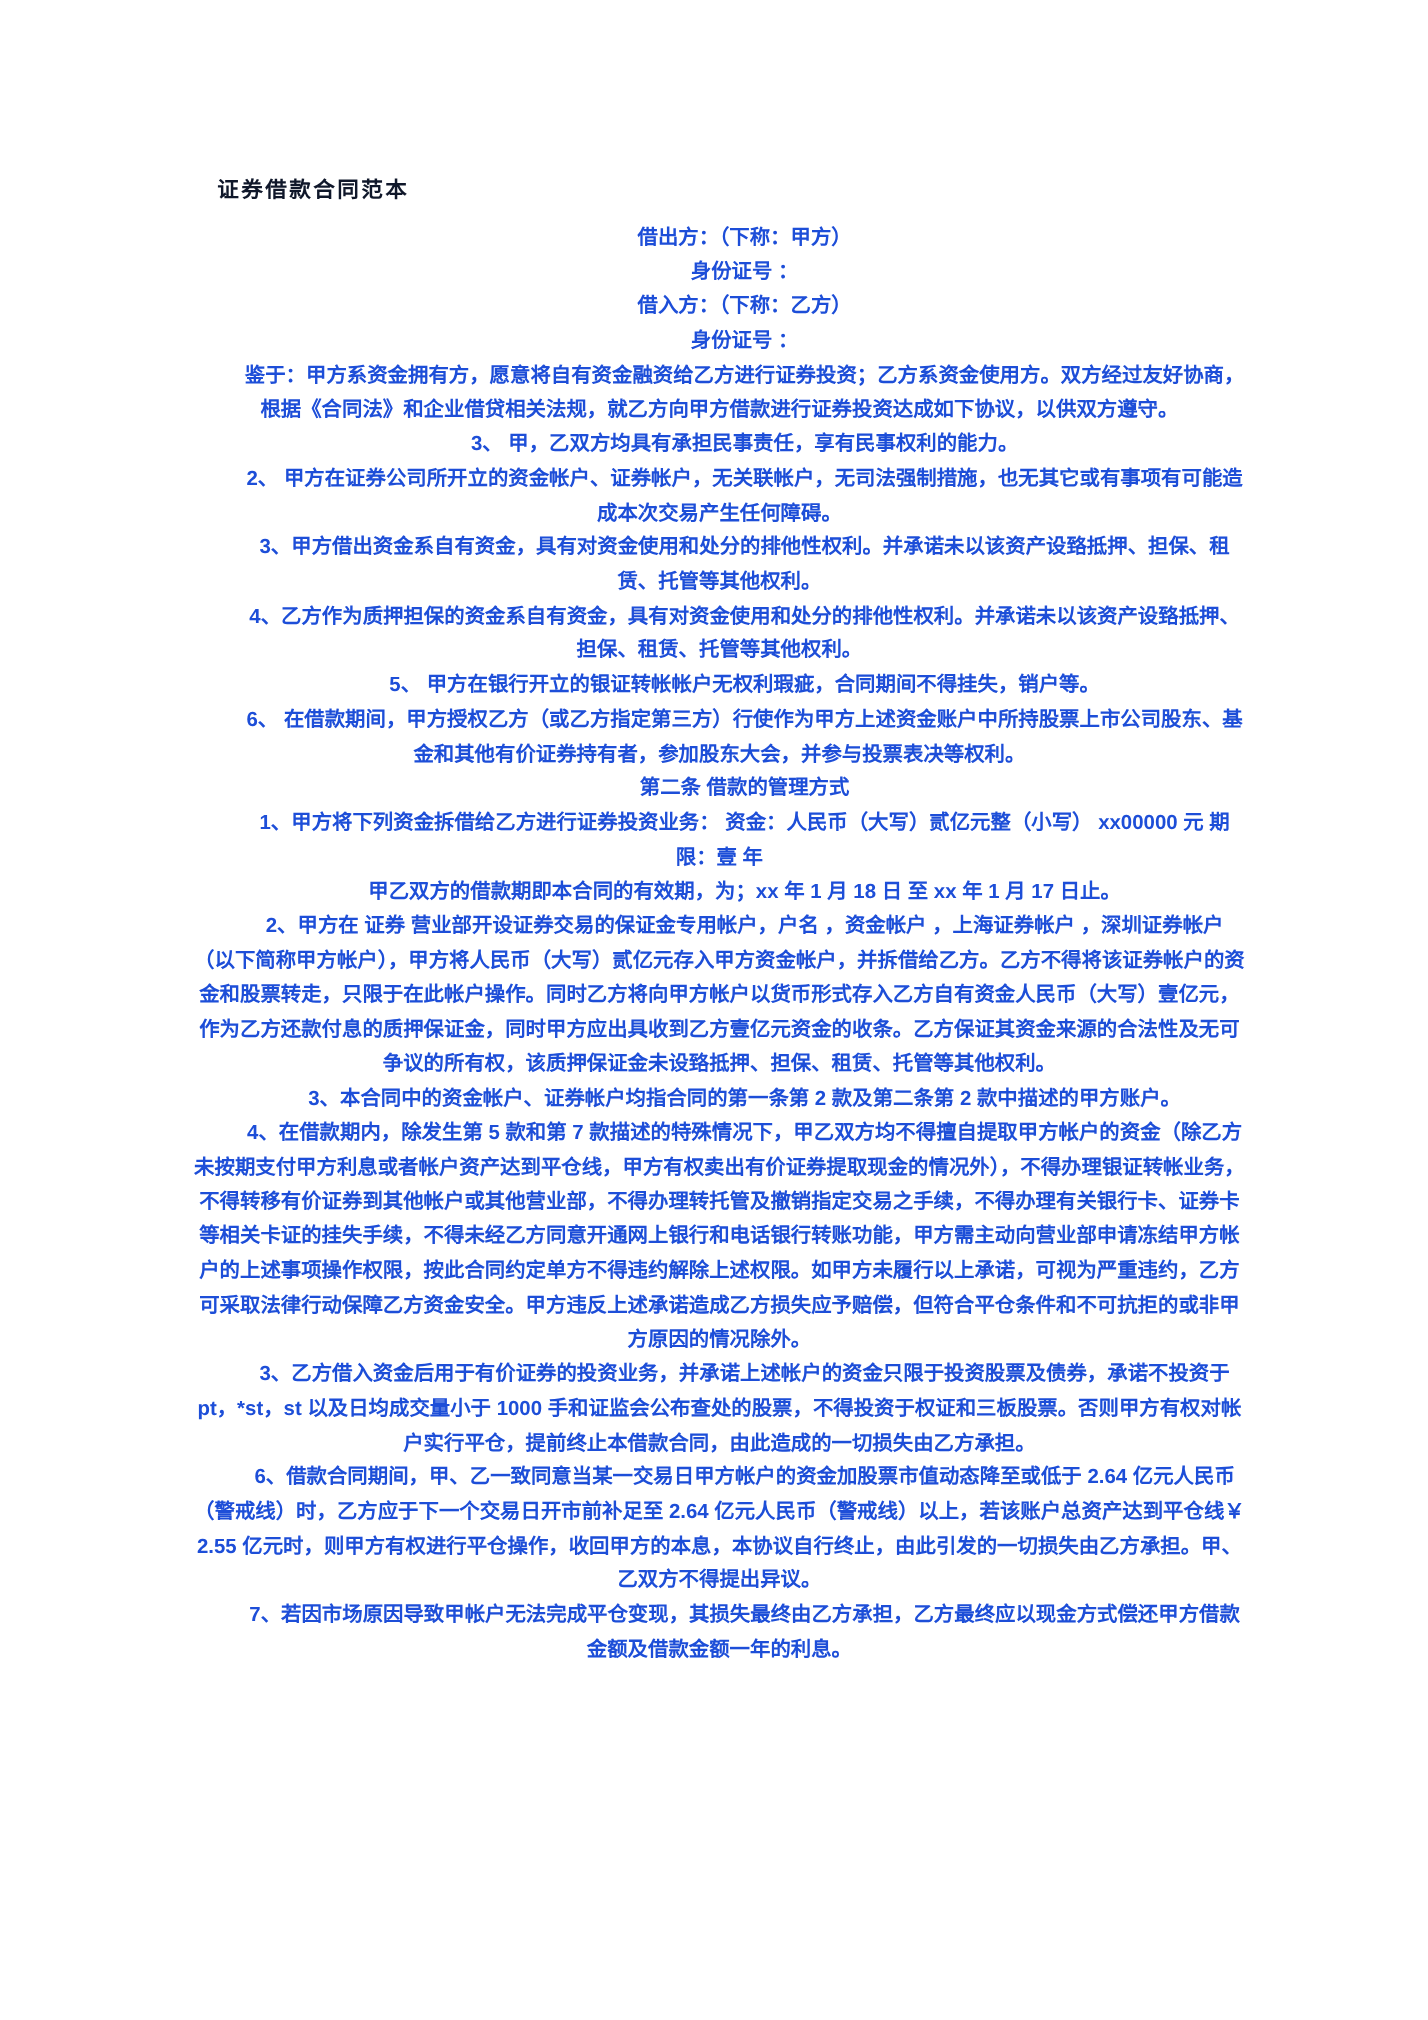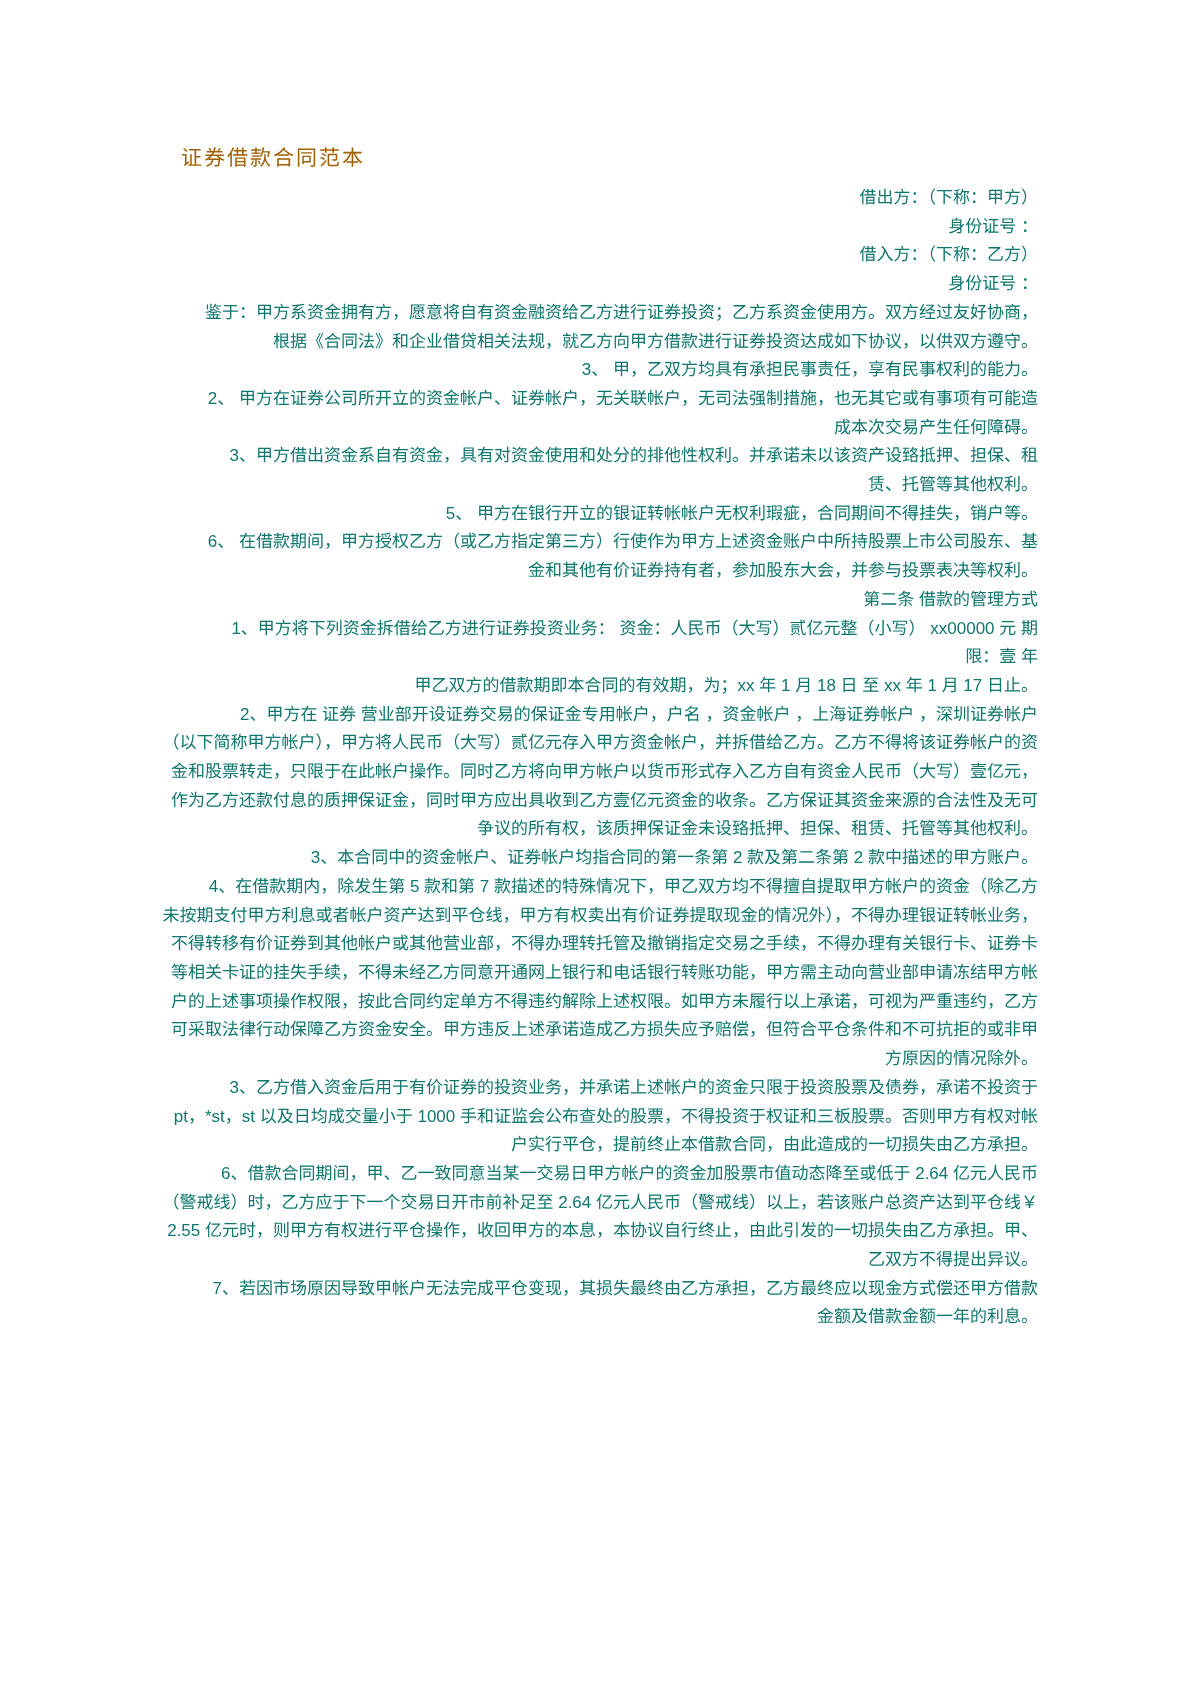--- a/index.html
+++ b/index.html
@@ -13,55 +13,57 @@
     height: 1683px;
     margin: 0 auto;
     background: #ffffff;
     box-sizing: border-box;
     padding: 140px 152px 0 161px;
     overflow: hidden;
   }
   .doc-title {
     margin: 0 0 8px 20px;
     font-family: "Liberation Serif", "DejaVu Serif", serif;
-    font-size: 21px;
-    font-weight: 400;
+    font-size: 18px;
+    font-weight: 700;
     letter-spacing: 2px;
     line-height: 36px;
-    color: #a16207;
+    color: #0f172a;
   }
   .doc-body {
     width: 877px;
   }
   .para {
     margin: 0;
     padding: 0;
     font-family: "Liberation Sans", "DejaVu Sans", sans-serif;
     font-size: 17px;
     line-height: 28.7px;
-    color: #0f766e;
-    text-align: right;
+    color: #1d4ed8;
+    text-align: center;
     text-indent: 42px;
     word-break: normal;
+    font-weight: bold;
   }
 </style>
 </head>
 <body>
 
 <div class="page">
   <h1 class="doc-title">证券借款合同范本</h1>
   <div class="doc-body">
       <p class="para">借出方：（下称：甲方）</p>
       <p class="para">身份证号 ：</p>
       <p class="para">借入方：（下称：乙方）</p>
       <p class="para">身份证号 ：</p>
       <p class="para">鉴于：甲方系资金拥有方，愿意将自有资金融资给乙方进行证券投资；乙方系资金使用方。双方经过友好协商，根据《合同法》和企业借贷相关法规，就乙方向甲方借款进行证券投资达成如下协议，以供双方遵守。</p>
       <p class="para">3、 甲，乙双方均具有承担民事责任，享有民事权利的能力。</p>
       <p class="para">2、 甲方在证券公司所开立的资金帐户、证券帐户，无关联帐户，无司法强制措施，也无其它或有事项有可能造成本次交易产生任何障碍。</p>
       <p class="para">3、甲方借出资金系自有资金，具有对资金使用和处分的排他性权利。并承诺未以该资产设臵抵押、担保、租赁、托管等其他权利。</p>
+      <p class="para">4、乙方作为质押担保的资金系自有资金，具有对资金使用和处分的排他性权利。并承诺未以该资产设臵抵押、担保、租赁、托管等其他权利。</p>
       <p class="para">5、 甲方在银行开立的银证转帐帐户无权利瑕疵，合同期间不得挂失，销户等。</p>
       <p class="para">6、 在借款期间，甲方授权乙方（或乙方指定第三方）行使作为甲方上述资金账户中所持股票上市公司股东、基金和其他有价证券持有者，参加股东大会，并参与投票表决等权利。</p>
       <p class="para">第二条 借款的管理方式</p>
       <p class="para">1、甲方将下列资金拆借给乙方进行证券投资业务： 资金：人民币（大写）贰亿元整（小写） xx00000 元 期限：壹 年</p>
       <p class="para">甲乙双方的借款期即本合同的有效期，为；xx 年 1 月 18 日 至 xx 年 1 月 17 日止。</p>
       <p class="para">2、甲方在 证券 营业部开设证券交易的保证金专用帐户，户名 ，资金帐户 ，上海证券帐户 ，深圳证券帐户 （以下简称甲方帐户），甲方将人民币（大写）贰亿元存入甲方资金帐户，并拆借给乙方。乙方不得将该证券帐户的资金和股票转走，只限于在此帐户操作。同时乙方将向甲方帐户以货币形式存入乙方自有资金人民币（大写）壹亿元，作为乙方还款付息的质押保证金，同时甲方应出具收到乙方壹亿元资金的收条。乙方保证其资金来源的合法性及无可争议的所有权，该质押保证金未设臵抵押、担保、租赁、托管等其他权利。</p>
       <p class="para">3、本合同中的资金帐户、证券帐户均指合同的第一条第 2 款及第二条第 2 款中描述的甲方账户。</p>
       <p class="para">4、在借款期内，除发生第 5 款和第 7 款描述的特殊情况下，甲乙双方均不得擅自提取甲方帐户的资金（除乙方未按期支付甲方利息或者帐户资产达到平仓线，甲方有权卖出有价证券提取现金的情况外），不得办理银证转帐业务，不得转移有价证券到其他帐户或其他营业部，不得办理转托管及撤销指定交易之手续，不得办理有关银行卡、证券卡等相关卡证的挂失手续，不得未经乙方同意开通网上银行和电话银行转账功能，甲方需主动向营业部申请冻结甲方帐户的上述事项操作权限，按此合同约定单方不得违约解除上述权限。如甲方未履行以上承诺，可视为严重违约，乙方可采取法律行动保障乙方资金安全。甲方违反上述承诺造成乙方损失应予赔偿，但符合平仓条件和不可抗拒的或非甲方原因的情况除外。</p>
       <p class="para">3、乙方借入资金后用于有价证券的投资业务，并承诺上述帐户的资金只限于投资股票及债券，承诺不投资于 pt，*st，st 以及日均成交量小于 1000 手和证监会公布查处的股票，不得投资于权证和三板股票。否则甲方有权对帐户实行平仓，提前终止本借款合同，由此造成的一切损失由乙方承担。</p>
       <p class="para">6、借款合同期间，甲、乙一致同意当某一交易日甲方帐户的资金加股票市值动态降至或低于 2.64 亿元人民币（警戒线）时，乙方应于下一个交易日开市前补足至 2.64 亿元人民币（警戒线）以上，若该账户总资产达到平仓线￥ 2.55 亿元时，则甲方有权进行平仓操作，收回甲方的本息，本协议自行终止，由此引发的一切损失由乙方承担。甲、乙双方不得提出异议。</p>

